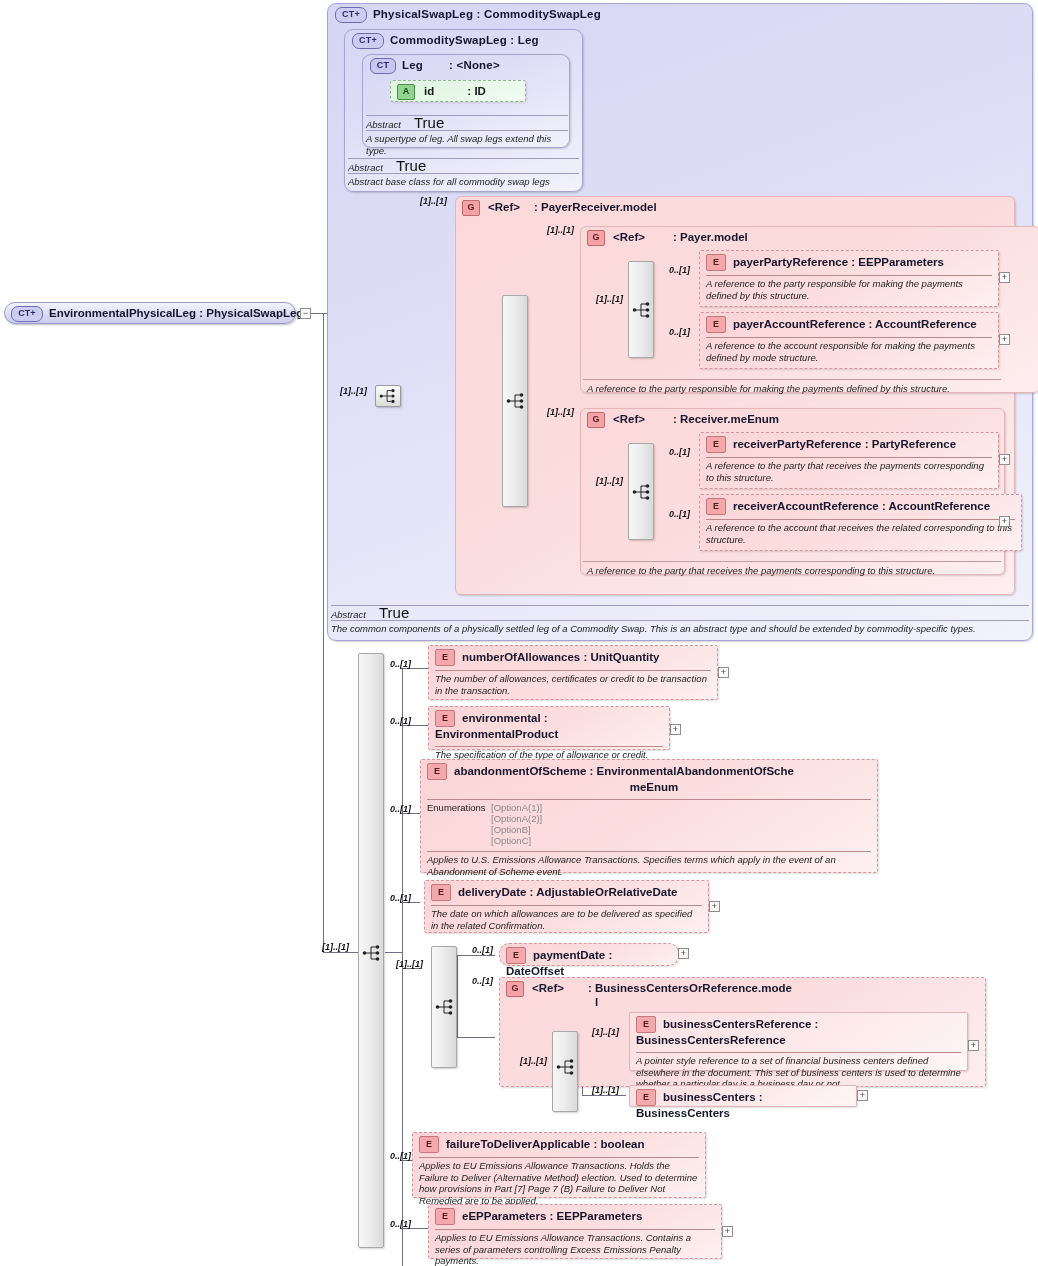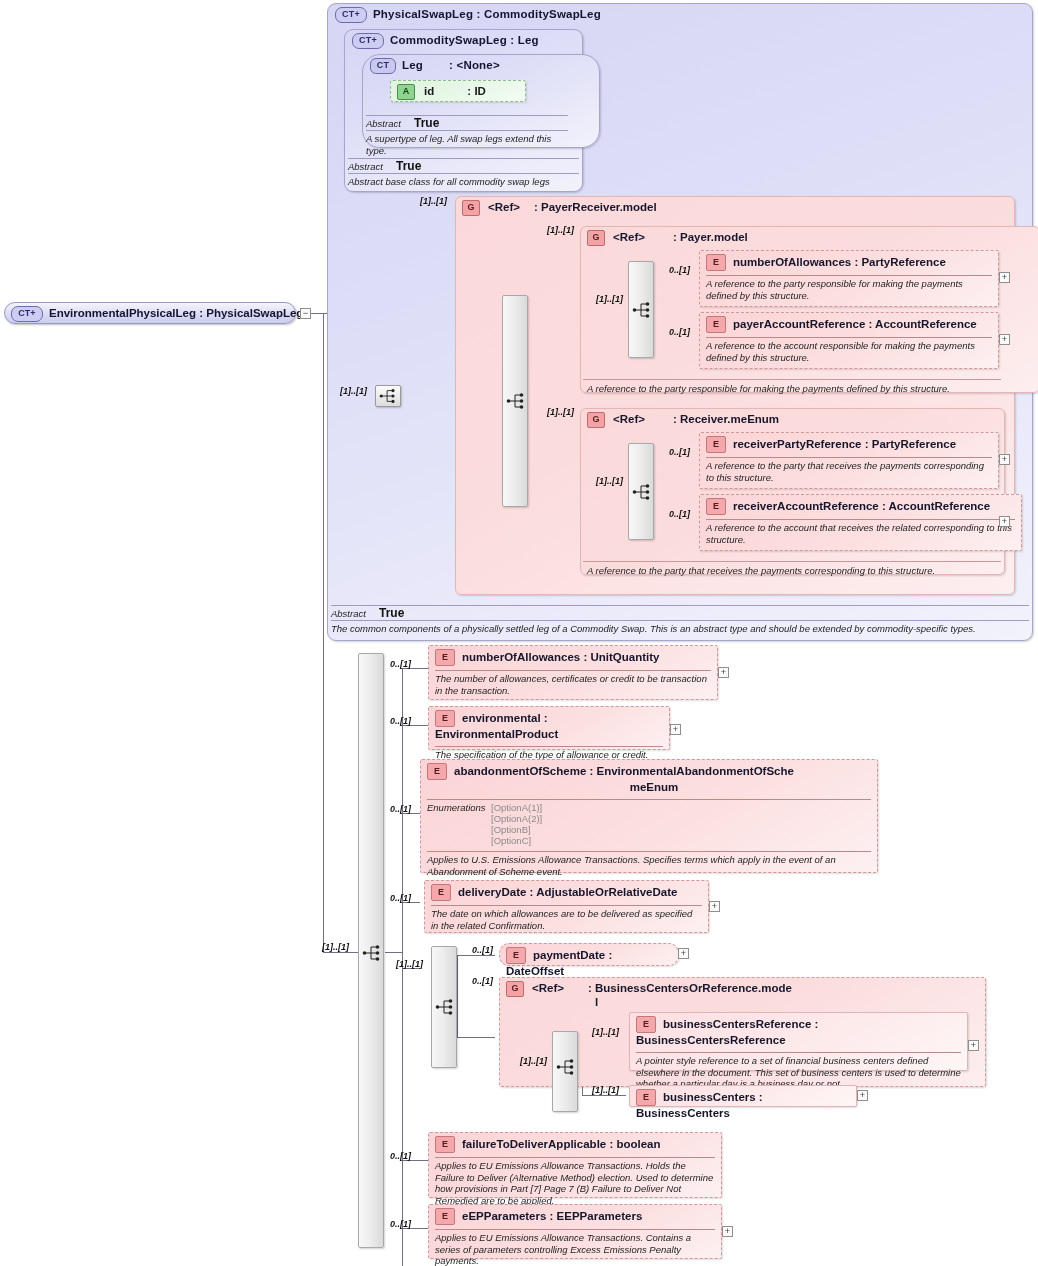--- a/index.html
+++ b/index.html
@@ -80,27 +80,27 @@
   .ecard .ehead .badge{margin-right:7px;}
   .ecard .ename{vertical-align:middle;}
   .ecard .wrap2{display:block;text-align:center;padding-left:10px;}
   .sep{border-top:1px solid #b9898b;margin:1px 6px 0 6px;height:0;}
   .edoc{
     padding:2px 6px 3px 6px;font-style:italic;font-size:9.5px;line-height:11.5px;color:#232323;
   }
   .enumrow{
     padding:2px 6px 2px 6px;font-size:9.5px;line-height:11px;color:#8a8a8a;
   }
-  .enumrow .lbl{font-style:italic;color:#1e1e1e;display:inline-block;width:64px;vertical-align:top;}
+  .enumrow .lbl{color:#1e1e1e;display:inline-block;width:64px;vertical-align:top;}
   .enumrow .vals{display:inline-block;vertical-align:top;}
 
   
   .proprow{font-size:9.5px;line-height:12px;}
   .proprow .k{font-style:italic;display:inline-block;width:48px;color:#1c1c1c;}
-  .proprow .v{font-weight:bold;font-size:12px;color:#111;}
+  .proprow .v{font-weight:normal;font-size:15px;color:#111;}
   .ctdoc{font-style:italic;font-size:9.5px;line-height:12px;color:#1c1c1c;}
   .hr{border-top:1px solid #9d9dc4;height:0;}
   .hrp{border-top:1px solid #c49a9c;height:0;}
 
   
   .seqicon{
     width:26px;height:22px;border:1px solid #9a9a9a;border-radius:2px;
     background:linear-gradient(180deg,#fbfbfb 0%,#ebebeb 55%,#dcdcdc 100%);
     box-shadow:1px 1px 2px rgba(0,0,0,.2);
   }
@@ -199,21 +199,21 @@
     <span class="badge ct"><span>CT</span><span class="plusmark">+</span></span><span>CommoditySwapLeg : Leg</span>
   </div>
 </div>
 <div class="abs hr" style="left:348px;top:158px;width:231px;"></div>
 <div class="abs proprow" style="left:348px;top:160px;width:231px;">
   <span class="k">Abstract</span><span class="v">True</span>
 </div>
 <div class="abs hr" style="left:348px;top:173px;width:231px;"></div>
 <div class="abs ctdoc" style="left:348px;top:176px;width:231px;">Abstract base class for all commodity swap legs</div>
 
-<div class="abs ctbox" style="left:362px;top:54px;width:238px;height:94px;border-radius:18px;">
+<div class="abs ctbox" style="left:362px;top:54px;width:208px;height:94px;">
   <div class="title">
     <span class="badge" style="width:24px;border-radius:6px;"><span>CT</span></span><span>Leg</span><span style="margin-left:26px;">: &lt;None&gt;</span>
   </div>
 </div>
 <div class="abs hr" style="left:366px;top:115px;width:202px;"></div>
 <div class="abs proprow" style="left:366px;top:117px;width:202px;">
   <span class="k">Abstract</span><span class="v">True</span>
 </div>
 <div class="abs hr" style="left:366px;top:130px;width:202px;"></div>
 <div class="abs ctdoc" style="left:366px;top:133px;width:202px;">A supertype of leg. All swap legs extend this type.</div>
@@ -268,34 +268,34 @@
   <line x1="9" y1="16" x2="14" y2="16" stroke="#222" stroke-width="1"></line>
   <circle cx="15.5" cy="4" r="1.8" fill="#222"></circle>
   <circle cx="15.5" cy="10" r="1.8" fill="#222"></circle>
   <circle cx="15.5" cy="16" r="1.8" fill="#222"></circle>
 </svg>
 <div class="abs card" style="left:596px;top:294px;">[1]..[1]</div>
 
 <div class="abs card" style="left:669px;top:265px;">0..[1]</div>
 <div class="abs ecard" style="left:699px;top:250px;width:300px;height:57px;">
   <div class="ehead">
-    <span class="badge e"><span>E</span></span><span class="ename">numberOfAllowances : PartyReference</span>
+    <span class="badge e"><span>E</span></span><span class="ename">payerPartyReference : EEPParameters</span>
   </div>
   <div class="sep"></div>
   <div class="edoc">A reference to the party responsible for making the payments defined by this structure.</div>
 </div>
 <div class="abs expander" style="left:999px;top:272px;"><span>+</span></div>
 
 <div class="abs card" style="left:669px;top:327px;">0..[1]</div>
 <div class="abs ecard" style="left:699px;top:312px;width:300px;height:57px;">
   <div class="ehead">
     <span class="badge e"><span>E</span></span><span class="ename">payerAccountReference : AccountReference</span>
   </div>
   <div class="sep"></div>
-  <div class="edoc">A reference to the account responsible for making the payments defined by this structure.</div>
+  <div class="edoc">A reference to the account responsible for making the payments defined by mode structure.</div>
 </div>
 <div class="abs expander" style="left:999px;top:334px;"><span>+</span></div>
 
 <div class="abs card" style="left:547px;top:407px;">[1]..[1]</div>
 <div class="abs gbox" style="left:580px;top:408px;width:425px;height:167px;">
   <div class="gtitle">
     <span class="badge g"><span>G</span></span><span>&lt;Ref&gt;</span><span class="gname" style="margin-left:28px;">: Receiver.meEnum</span>
   </div>
 </div>
 <div class="abs hrp" style="left:583px;top:561px;width:418px;"></div>
@@ -463,21 +463,21 @@
 
 <div class="abs card" style="left:592px;top:1085px;">[1]..[1]</div>
 <div class="abs ecard" style="left:629px;top:1085px;width:228px;height:22px;border-style:solid;border-color:#dfb5b7;background:linear-gradient(150deg,#fcdfe1 0%,#fdeaeb 55%,#fef6f6 100%);">
   <div class="ehead">
     <span class="badge e"><span>E</span></span><span class="ename">businessCenters : BusinessCenters</span>
   </div>
 </div>
 <div class="abs expander" style="left:857px;top:1090px;"><span>+</span></div>
 
 <div class="abs card" style="left:390px;top:1151px;">0..[1]</div>
-<div class="abs ecard" style="left:428px;top:1132px;width:294px;height:66px;">
+<div class="abs ecard" style="left:412px;top:1132px;width:294px;height:66px;">
   <div class="ehead">
     <span class="badge e"><span>E</span></span><span class="ename">failureToDeliverApplicable : boolean</span>
   </div>
   <div class="sep"></div>
   <div class="edoc">Applies to EU Emissions Allowance Transactions. Holds the Failure to Deliver (Alternative Method) election. Used to determine how provisions in Part [7] Page 7 (B) Failure to Deliver Not Remedied are to be applied.</div>
 </div>
 
 <div class="abs card" style="left:390px;top:1219px;">0..[1]</div>
 <div class="abs ecard" style="left:428px;top:1204px;width:294px;height:55px;">
   <div class="ehead">

